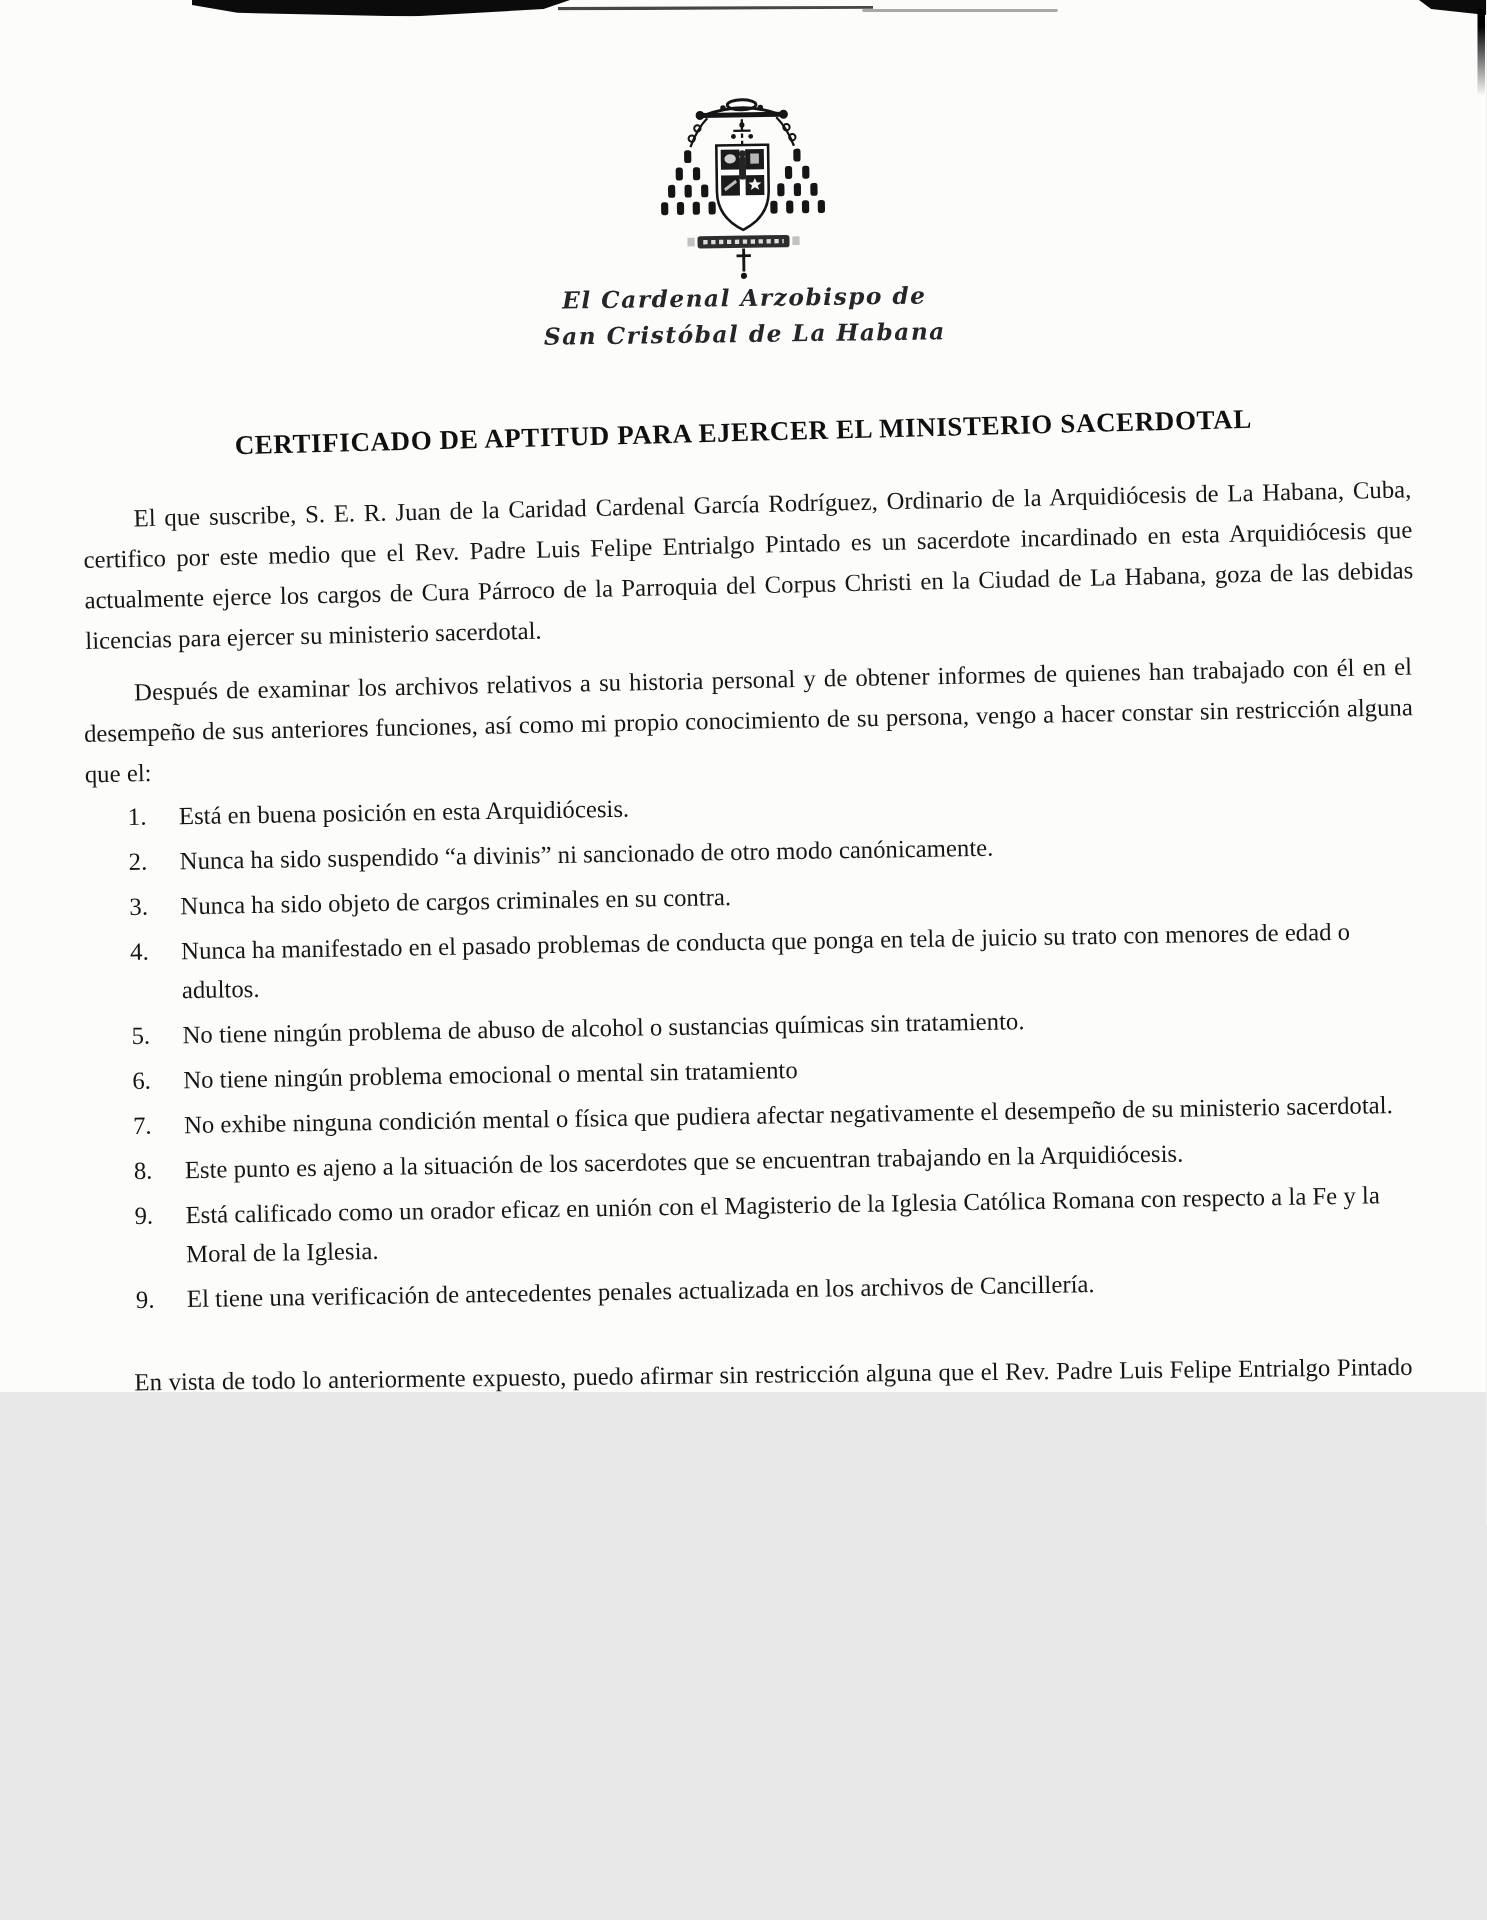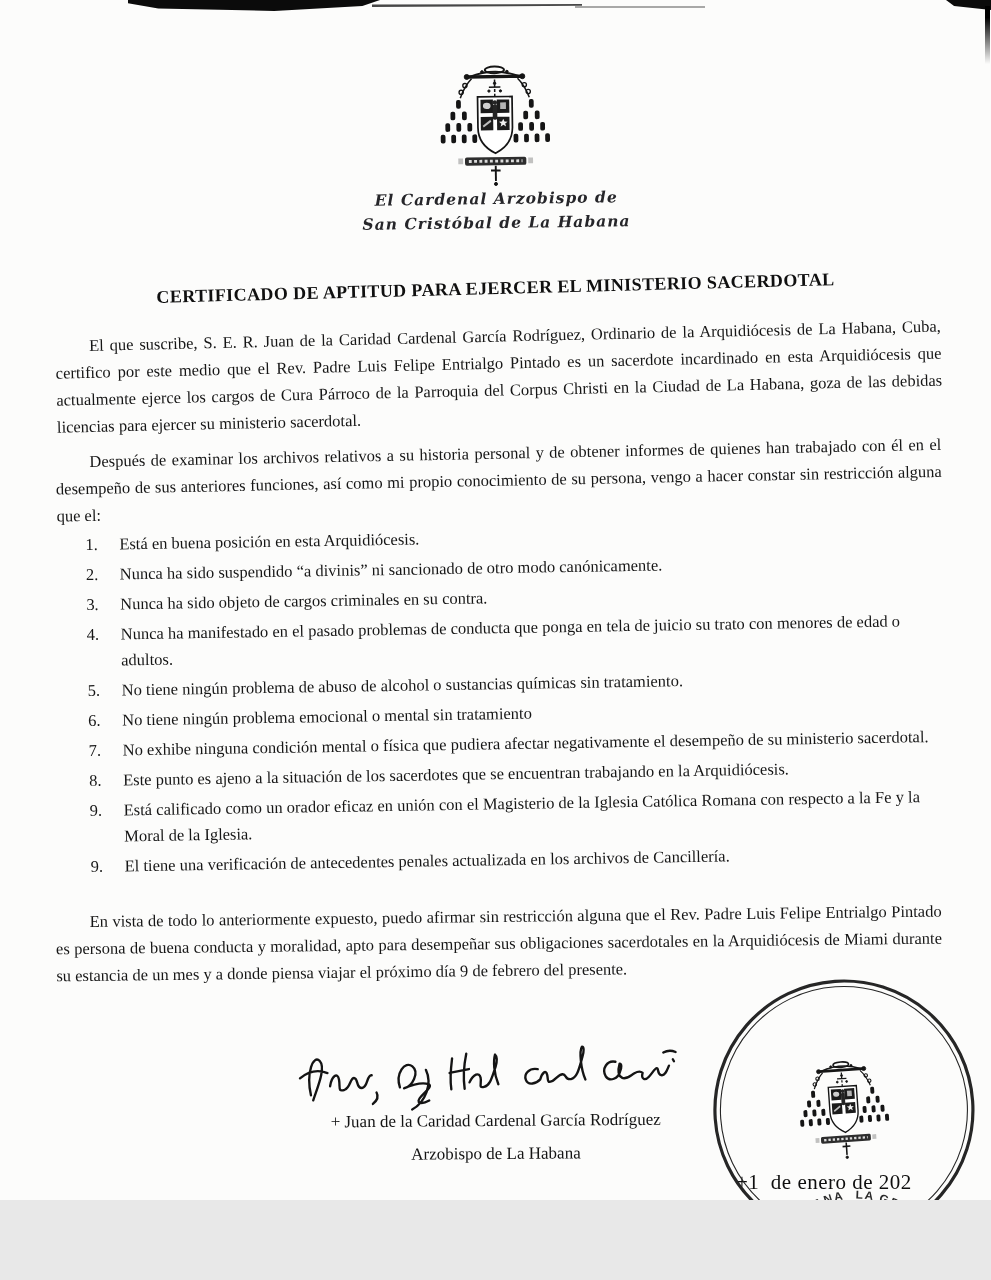--- a/index.html
+++ b/index.html
@@ -1,17 +1,17 @@
 <!DOCTYPE html>
 <html><head>
 <meta charset="utf-8">
 <style>
   html,body{margin:0;padding:0;background:#e8e8e8;}
   .page{
-    position:relative;width:991px;height:1200px;background:#fcfcfb;
+    position:relative;width:991px;height:928px;background:#fcfcfb;
     overflow:hidden;font-family:"Liberation Serif",serif;color:#161616;
   }
   
   .art{position:absolute;background:#0b0b0b;}
   .art-band{left:128px;top:0;width:252px;height:11px;
     clip-path:polygon(0 0,100% 0,93% 55%,58% 100%,12% 78%,0 30%);}
   .art-line{left:372px;top:4px;width:210px;height:3px;opacity:.75;
     clip-path:polygon(0 20%,100% 0,100% 60%,0 100%);}
   .art-line2{left:575px;top:6px;width:130px;height:2px;opacity:.35;}
   .art-corner{left:946px;top:0;width:45px;height:10px;

